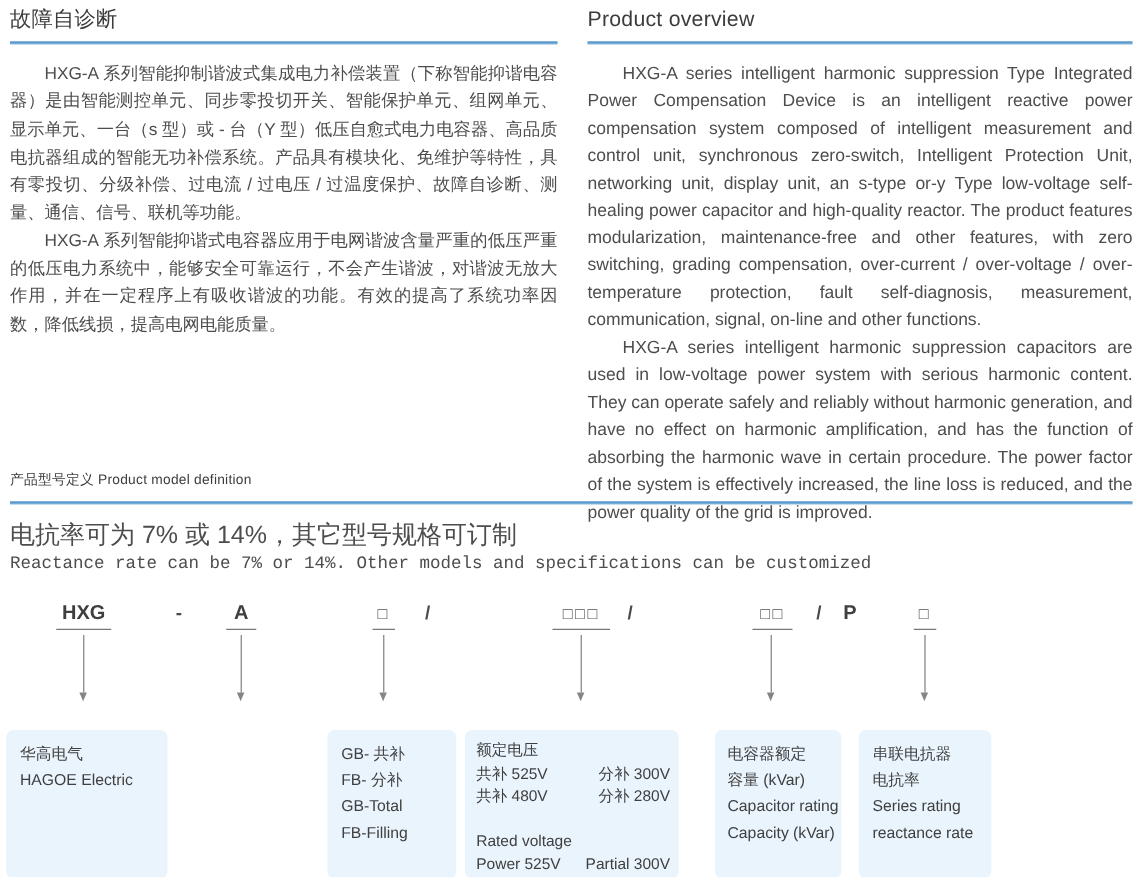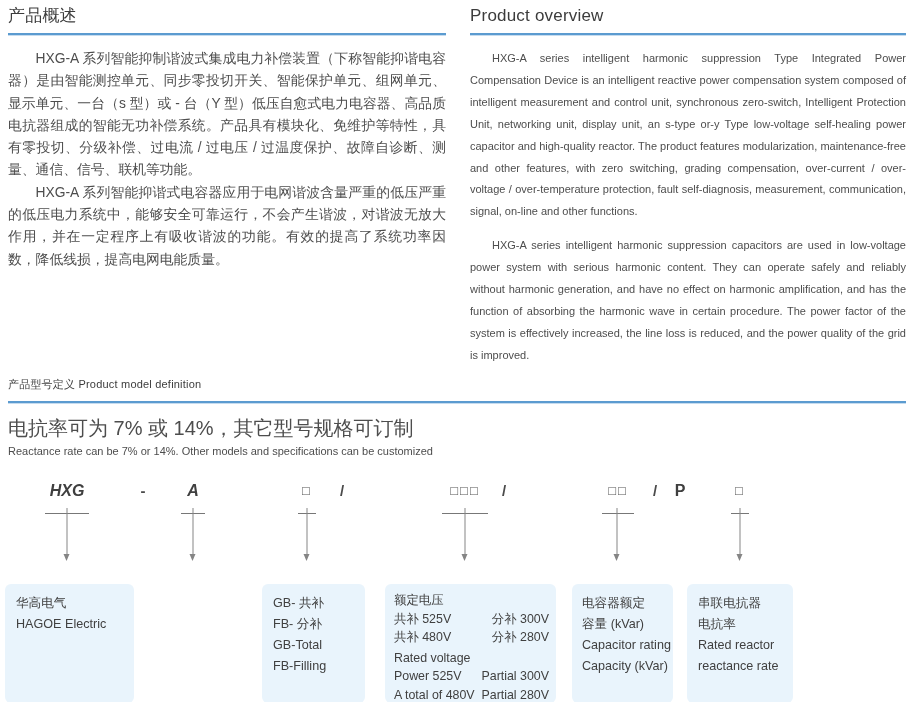--- a/index.html
+++ b/index.html
@@ -22,36 +22,36 @@
     margin:0;font-size:17px;line-height:20px;font-weight:400;
     color:var(--heading-text,#3c3c3c);letter-spacing:.2px;
   }
   .rule{height:2px;background:var(--accent-blue,#5b9bd0);margin-top:7px;}
   .rule.soft{box-shadow:0 1px 0 rgba(91,155,208,.35);}
   .paras{margin-top:13px;}
   p.body{
     margin:0;text-align:justify;text-indent:2em;
     font-size:13.8px;line-height:22.3px;color:var(--body-text,#4d4d4d);
   }
-  .col.en p.body{font-size:11px;line-height:21.9px;margin-top:12px;}
+  .col.en p.body{font-size:14px;line-height:21.9px;}
   
   .model-section h2.sec-title{font-size:11px;}
   .note{margin:0;font-size:20px;line-height:23px;color:var(--body-text,#4d4d4d);}
   .note.first{margin-top:14px;}
-  .note.en{font-size:11px;}
+  .note.en{font-size:14px;font-family:Liberation Mono, monospace;}
   
   .diagram{
     position:relative;margin-left:-8px;width:912px;height:240px;margin-top:0;
   }
   .code-part{
     position:absolute;top:19px;transform:translateX(-50%);
     font-weight:bold;font-size:16px;line-height:18px;color:#3f3f3f;
     text-align:center;white-space:nowrap;
   }
-  .code-part.underlined{border-bottom:1.5px solid #777;padding-bottom:13px;font-style:italic;}
+  .code-part.underlined{border-bottom:1.5px solid #777;padding-bottom:3px;}
   .code-part.squares{font-weight:500;font-size:13px;letter-spacing:2px;color:#555;}
   .code-part.sep{font-size:15px;color:#4a4a4a;}
   .down-arrow{
     position:absolute;top:45px;transform:translateX(-50%);
     width:0;height:46px;border-left:1.5px solid #858585;
   }
   .down-arrow::after{
     content:"";position:absolute;left:-4.5px;bottom:-7px;
     border:3.5px solid transparent;border-top:7px solid #858585;border-bottom:none;
   }
@@ -59,30 +59,30 @@
     position:absolute;top:121px;height:119px;box-sizing:border-box;
     background:var(--box-background,#e9f4fc);border-radius:6px;
     padding:9px 6px 0 11px;
     font-size:12.6px;line-height:21px;color:#404040;
     overflow:hidden;
   }
   .legend-box .bl{white-space:nowrap;}
   .legend-box .bl.wrap{white-space:normal;}
   .legend-box.box4{line-height:18.5px;padding-top:7px;padding-left:9px;padding-right:7px;font-size:12.4px;}
   .legend-box.box4 .row{display:flex;justify-content:space-between;}
-  .legend-box.box4 .gap-top{margin-top:2px;}
+  .legend-box.box4 .gap-top{margin-top:17px;}
 </style>
 </head>
 <body>
 
 <div class="page">
 
   <div class="columns">
     <section class="col zh">
-      <h2 class="sec-title">产品概述</h2>
+      <h2 class="sec-title">故障自诊断</h2>
       <div class="rule soft"></div>
       <div class="paras">
         <p class="body">HXG-A 系列智能抑制谐波式集成电力补偿装置（下称智能抑谐电容器）是由智能测控单元、同步零投切开关、智能保护单元、组网单元、显示单元、一台（s 型）或 - 台（Y 型）低压自愈式电力电容器、高品质电抗器组成的智能无功补偿系统。产品具有模块化、免维护等特性，具有零投切、分级补偿、过电流 / 过电压 / 过温度保护、故障自诊断、测量、通信、信号、联机等功能。</p>
         <p class="body">HXG-A 系列智能抑谐式电容器应用于电网谐波含量严重的低压严重的低压电力系统中，能够安全可靠运行，不会产生谐波，对谐波无放大作用，并在一定程序上有吸收谐波的功能。有效的提高了系统功率因数，降低线损，提高电网电能质量。</p>
       </div>
     </section>
 
     <section class="col en">
       <h2 class="sec-title">Product overview</h2>
       <div class="rule soft"></div>
@@ -126,21 +126,21 @@
       </div>
 
 
       <div class="legend-box" style="left:262px;width:103px">
         <div class="bl">GB- 共补</div>
         <div class="bl">FB- 分补</div>
         <div class="bl">GB-Total</div>
         <div class="bl">FB-Filling</div>
       </div>
 
-      <div class="legend-box box4" style="left:385px;width:171px">
+      <div class="legend-box box4" style="left:372px;width:171px">
         <div class="bl">额定电压</div>
         <div class="bl row">
           <span>共补 525V</span>
           <span>分补 300V</span>
         </div>
         <div class="bl row">
           <span>共补 480V</span>
           <span>分补 280V</span>
         </div>
         <div class="bl gap-top">Rated voltage</div>
@@ -157,19 +157,19 @@
       <div class="legend-box" style="left:572px;width:101px;padding-left:10px">
         <div class="bl">电容器额定</div>
         <div class="bl">容量 (kVar)</div>
         <div class="bl">Capacitor rating</div>
         <div class="bl">Capacity (kVar)</div>
       </div>
 
       <div class="legend-box" style="left:687px;width:106px">
         <div class="bl">串联电抗器</div>
         <div class="bl">电抗率</div>
-        <div class="bl">Rated reactor</div>
+        <div class="bl">Series rating</div>
         <div class="bl">reactance rate</div>
       </div>
 
     </div>
   </section>
 </div>
 
 </body></html>

